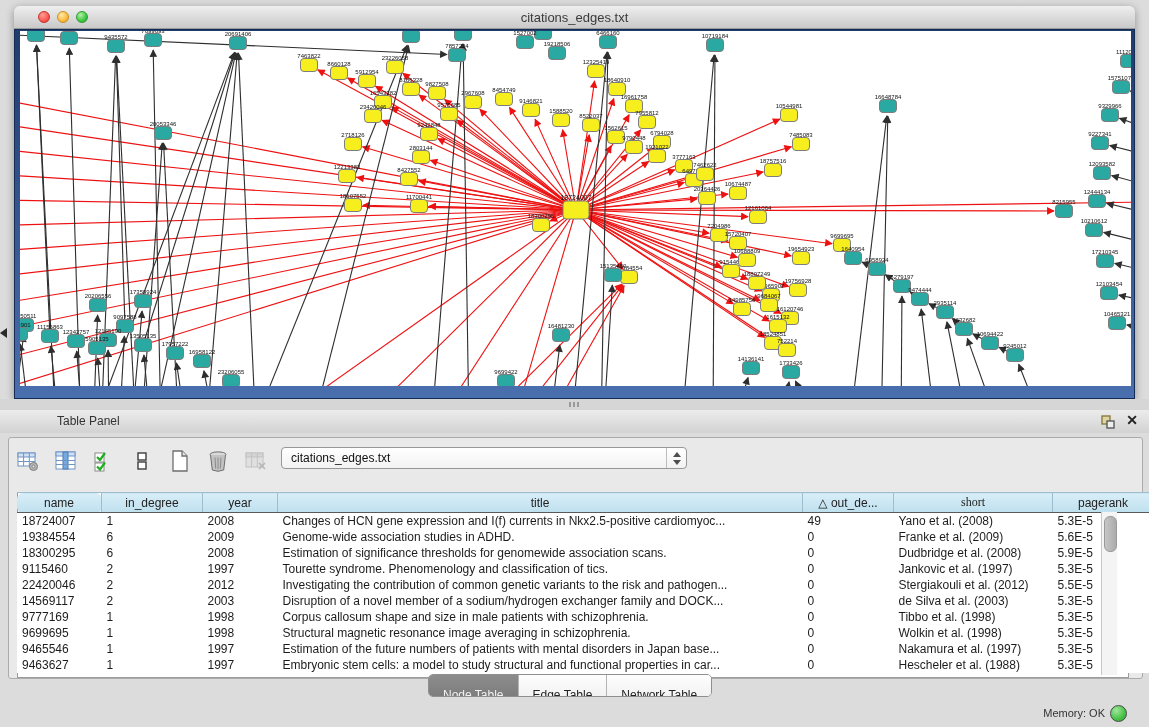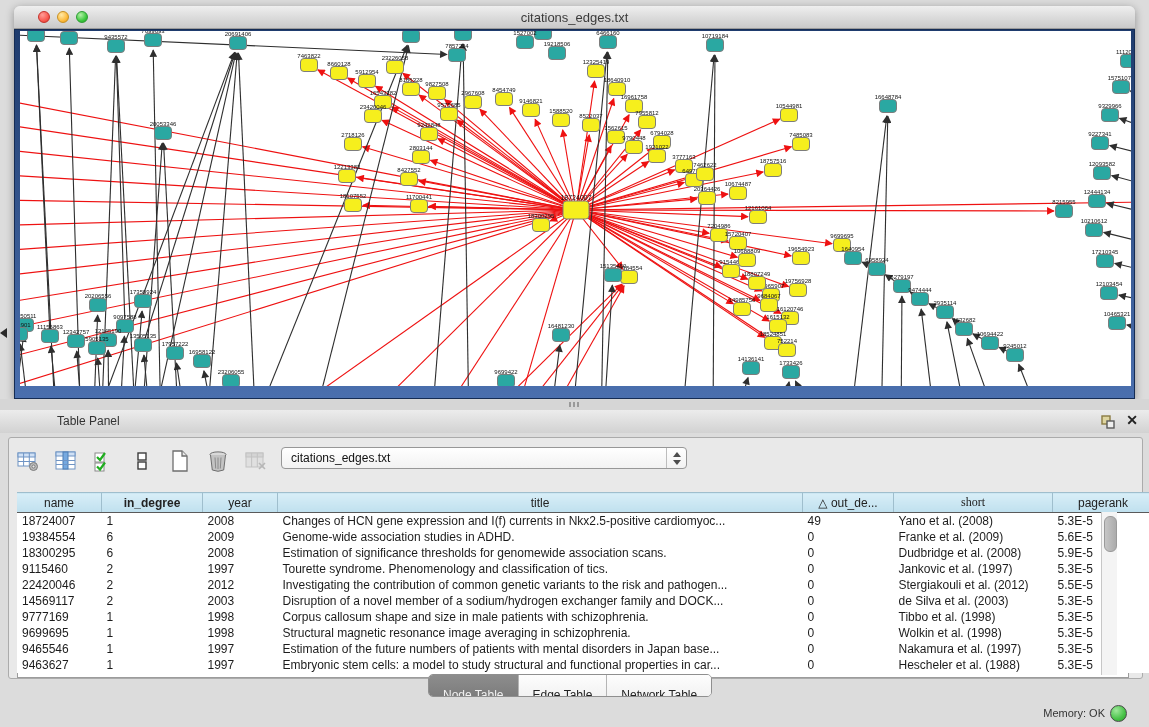--- a/index.html
+++ b/index.html
@@ -50,21 +50,21 @@
   .combo-arrows{position:absolute;right:0;top:0;width:19px;height:20px;border-left:1px solid #bdbdbd;}
   .combo-arrows:before{content:"";position:absolute;left:6px;top:4px;border-left:4px solid transparent;border-right:4px solid transparent;border-bottom:5px solid #4d4d4d;}
   .combo-arrows:after{content:"";position:absolute;left:6px;bottom:3px;border-left:4px solid transparent;border-right:4px solid transparent;border-top:5px solid #4d4d4d;}
 
   
   .grid{position:absolute;left:8px;top:54px;width:1074px;}
   table{border-collapse:collapse;table-layout:fixed;width:1074px;}
   th{background:linear-gradient(#d8eef8,#bfe0ee);border-right:1px solid #9fbecd;border-top:1px solid #9fbecd;
      border-bottom:1px solid #5a5a5a;font-weight:normal;font-size:12px;color:#222;height:19px;padding:0 4px;overflow:hidden;white-space:nowrap;}
   td{font-size:12px;color:#1c1c1c;height:16px;padding:0 0 0 5px;white-space:nowrap;overflow:hidden;background:#fff;}
-  th:nth-child(1){width:76px;} th:nth-child(2){width:92px;font-weight:bold;} th:nth-child(3){width:66px;text-align:center;}
+  th:nth-child(1){width:76px;border-radius:6px;} th:nth-child(2){width:92px;} th:nth-child(3){width:66px;text-align:center;}
   th:nth-child(4){width:516px;} th:nth-child(5){width:82px;text-align:center;}
   th:nth-child(6){width:150px;font-family:Liberation Serif, serif;} th:nth-child(7){width:92px;}
   .grid-bg{position:absolute;left:8px;top:54px;width:1110px;height:184px;background:#ffffff;border:1px solid #9c9c9c;}
   .vscroll{position:absolute;left:1092px;top:74px;width:15px;height:163px;background:#f4f4f4;border-left:1px solid #c7c7c7;}
   .vthumb{position:absolute;left:2px;top:4px;width:11px;height:34px;background:linear-gradient(90deg,#c6c6c6,#ababab);border:1px solid #9a9a9a;border-radius:6px;}
 
   
   .tabsbar{position:absolute;left:0;top:674px;width:1149px;height:26px;}
   .seg{position:absolute;left:428px;top:0;height:21px;display:flex;border:1px solid #8f8f8f;border-radius:5px;overflow:hidden;background:#f4f4f4;}
   .seg button{border:none;margin:0;font-family:"Liberation Sans",sans-serif;font-size:12px;height:39px;padding:0 14px;cursor:pointer;background:linear-gradient(#fdfdfd,#e9e9e9);color:#222;border-right:1px solid #b5b5b5;}

